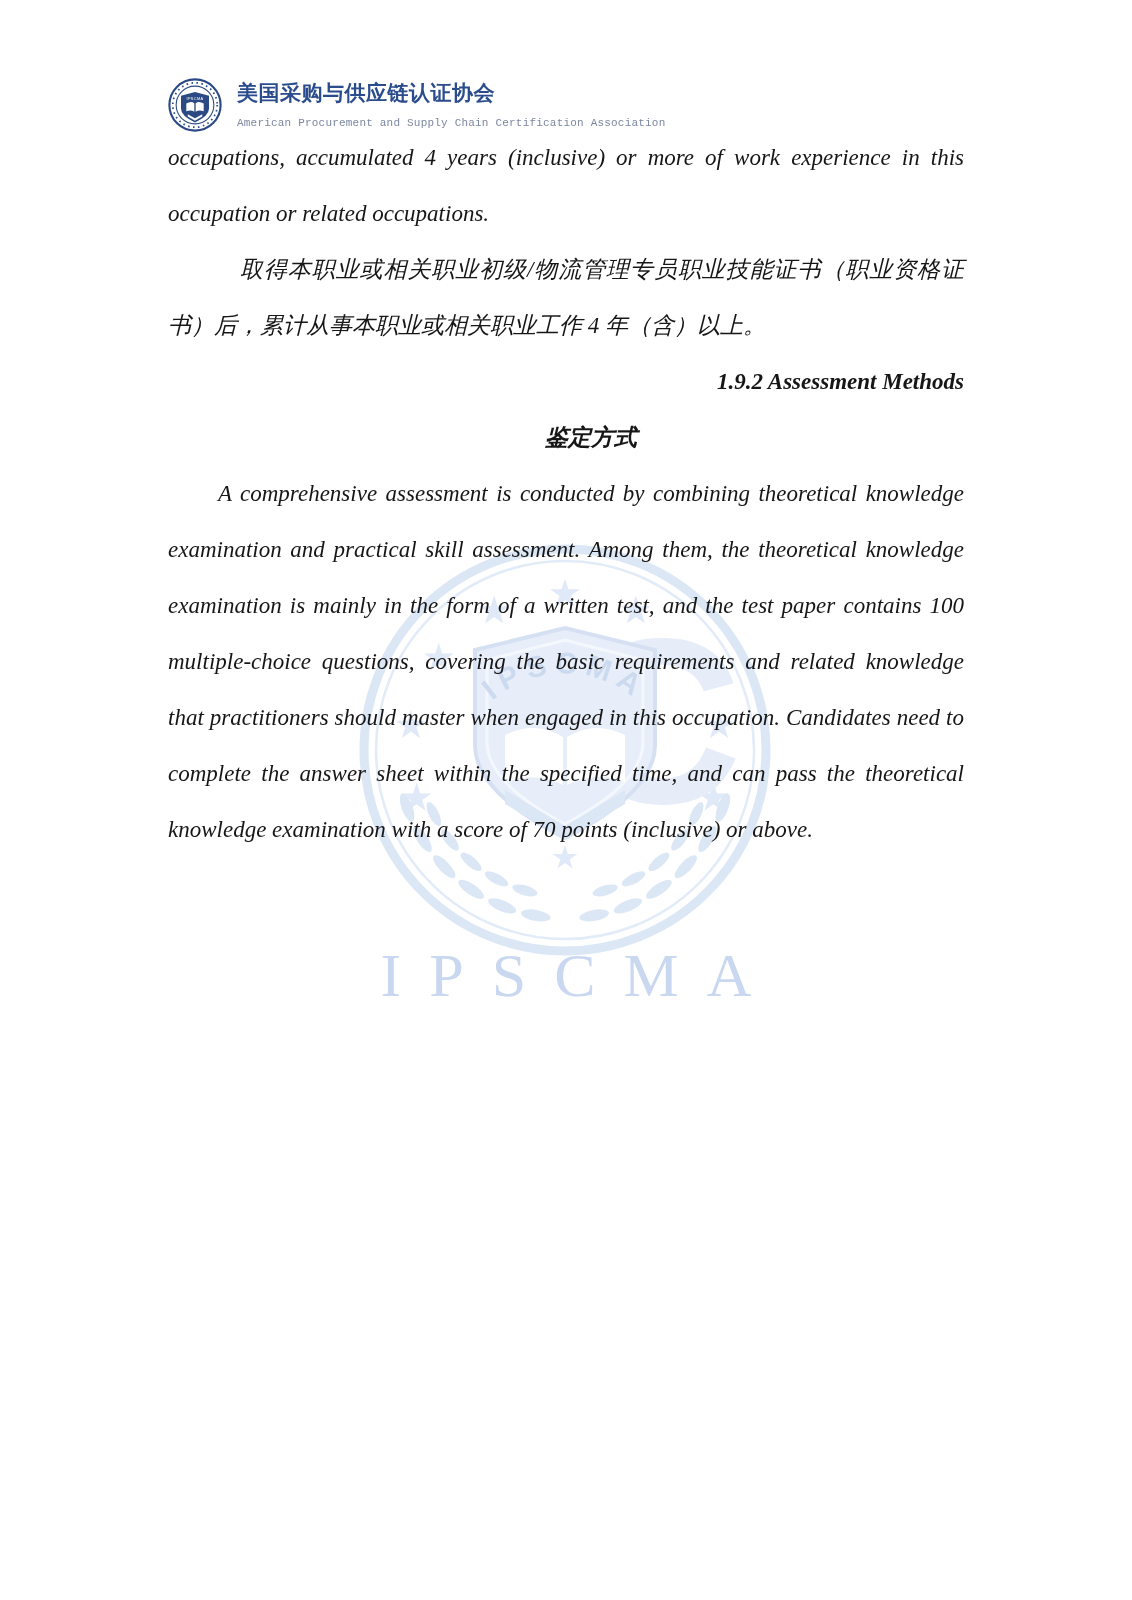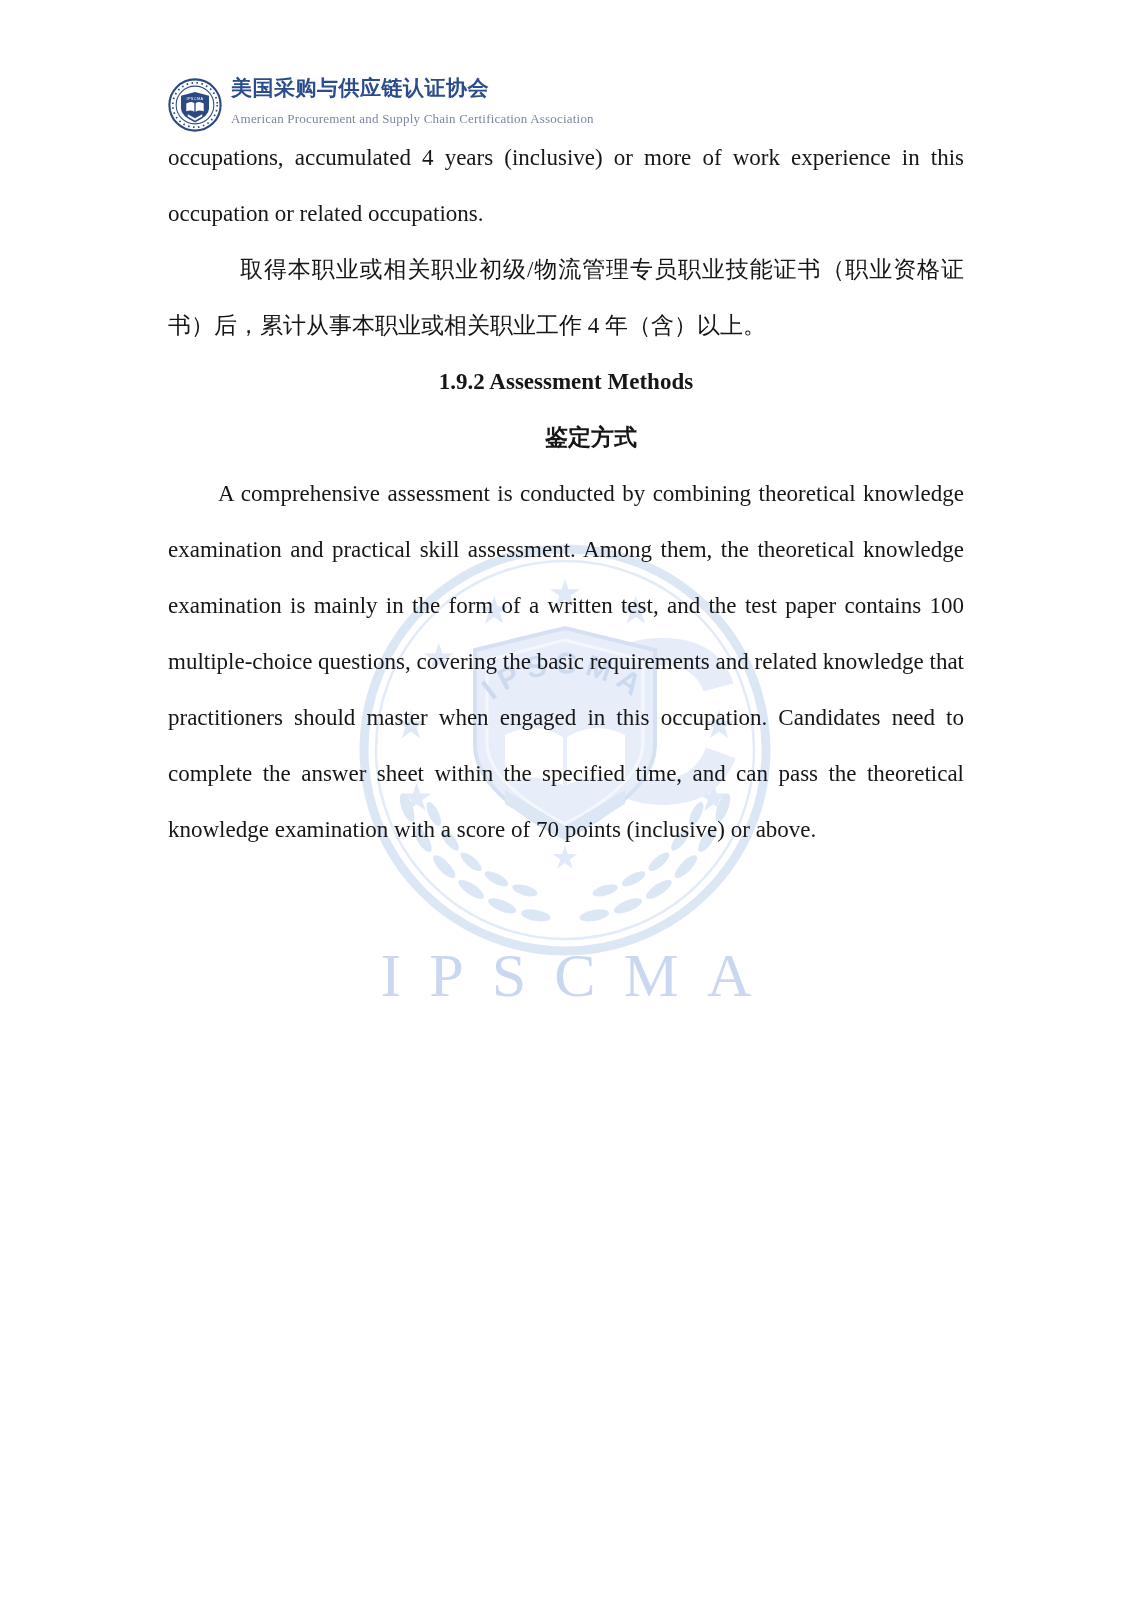--- a/index.html
+++ b/index.html
@@ -26,48 +26,49 @@
     padding-left:28px;
     box-sizing:border-box;
     color:#c9d8f0;
     z-index:0;
     user-select:none;
   }
 
   
   .header{
     position:absolute;left:166px;top:76px;
-    display:flex;align-items:flex-start;gap:7px;
+    display:flex;align-items:center;gap:13px;
     z-index:2;
   }
   .org-logo{width:58px;height:58px;flex:0 0 auto;}
   .org-names{display:flex;flex-direction:column;justify-content:center;}
   .org-cn{
     font-family:"Liberation Sans", sans-serif;
     font-size:21px;font-weight:bold;color:#2b4c8c;
     letter-spacing:0.5px;line-height:24px;
   }
   .org-en{
-    font-family:Liberation Serif, serif;
-    font-size:13px;color:#7b87a0;line-height:13px;margin-top:12px;
+    font-family:Liberation Mono, monospace;
+    font-size:11px;color:#7b87a0;line-height:13px;margin-top:12px;
     letter-spacing:0.2px;
   }
 
   
   .content{
     position:absolute;left:168px;top:130px;width:796px;
     font-size:23px;line-height:56px;color:#161616;
     text-align:justify;
     z-index:2;
+    font-style:italic;
   }
   .content p,.content h3,.content h4{margin:0;padding:0;font-size:23px;line-height:56px;}
   .cn{font-family:"Liberation Serif","DejaVu Sans",serif;}
   .indent-2{text-indent:50px;}
   .indent-3{text-indent:72px;}
-  .h-en{font-weight:bold;text-align:center;}
+  .h-en{font-weight:bold;text-align:right;}
   .h-cn{font-weight:bold;text-indent:50px;text-align:center;}
 </style>
 </head>
 <body>
 
 <div class="page">
 
   <svg class="wm-seal" viewBox="0 0 420 420" xmlns="http://www.w3.org/2000/svg" aria-hidden="true">
     <defs>
       <path id="wm-star" d="M0,-13 L2.9,-4 L12.4,-4 L4.7,1.5 L7.6,10.5 L0,5 L-7.6,10.5 L-4.7,1.5 L-12.4,-4 L-2.9,-4 Z"></path>

